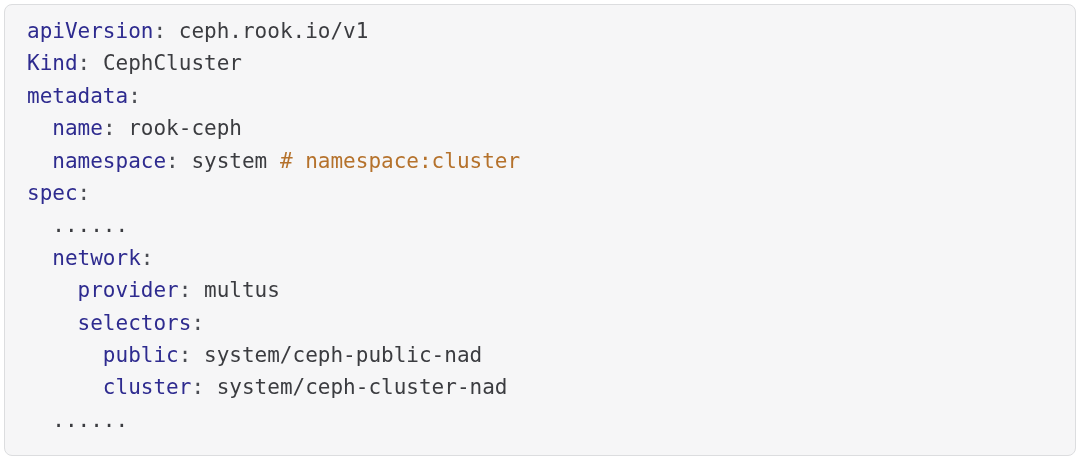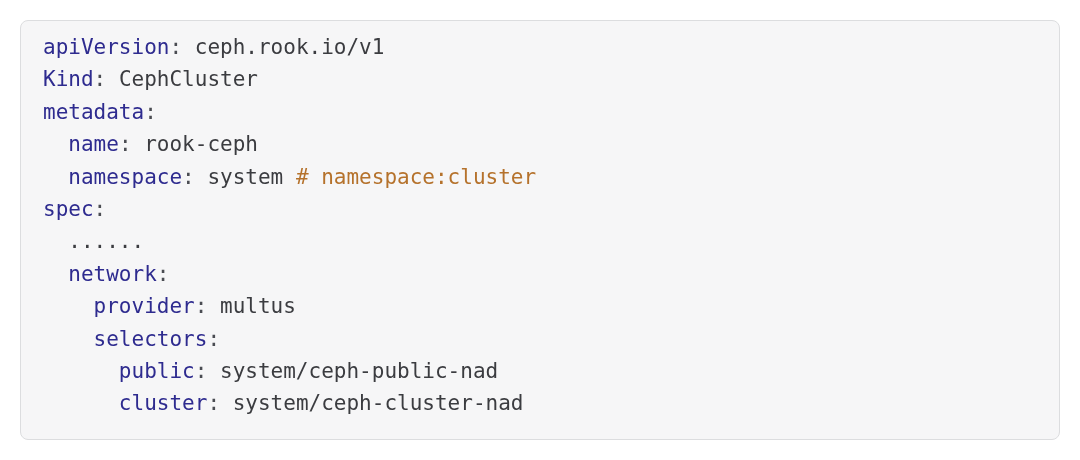--- a/index.html
+++ b/index.html
@@ -13,21 +13,21 @@
   }
   * { box-sizing: border-box; }
   html, body {
     margin: 0;
     padding: 0;
     background: var(--page-bg);
   }
   .page {
     width: 1080px;
     height: 460px;
-    padding: 20px;
+    padding: 4px;
     background: var(--page-bg);
   }
   .code-block {
     margin: 0;
     width: 100%;
     height: 100%;
     background: var(--code-bg);
     border: 1px solid var(--code-border);
     border-radius: 8px;
     padding: 10px 24px 10px 22px;

